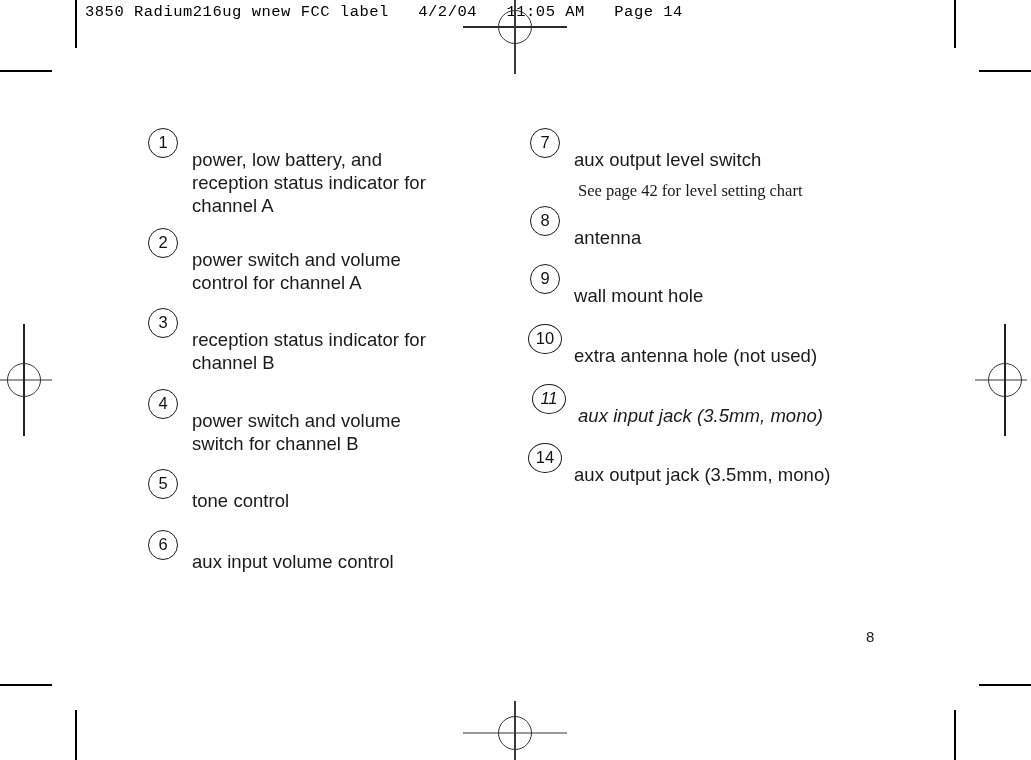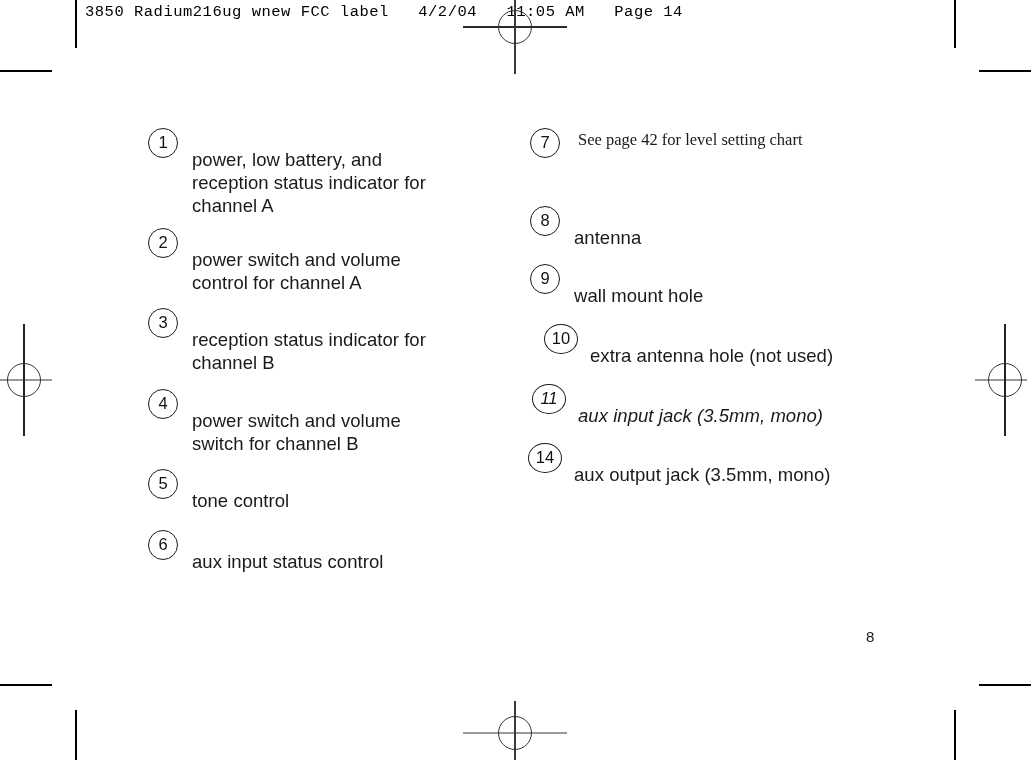--- a/index.html
+++ b/index.html
@@ -131,21 +131,21 @@
     color: #1a1a1a;
     letter-spacing: 0.05px;
     margin-top: 20px;
   }
   .callout .sublabel {
     font-family: "Liberation Serif", "DejaVu Serif", serif;
     font-size: 16.5px;
     line-height: 21px;
     color: #1a1a1a;
     padding-left: 4px;
-    margin-top: 1px;
+    margin-top: 9px;
   }
 
   
   .folio {
     position: absolute;
     left: 866px;
     top: 628px;
     font-size: 15px;
     color: #1a1a1a;
   }
@@ -214,45 +214,46 @@
       </div>
       <div class="callout" style="position: absolute; top: 341px; left: 0px; width: 100%;">
         <div class="badge">5</div>
         <div class="body">
           <div class="label">tone control</div>
         </div>
       </div>
       <div class="callout" style="position: absolute; top: 402px; left: 0px; width: 100%;">
         <div class="badge">6</div>
         <div class="body">
-          <div class="label">aux input status control</div>
+          <div class="label">aux input volume control</div>
         </div>
       </div>
     </div>
 
   <div class="column col-right" id="col-right">
       <div class="callout" style="position: absolute; top: 0px; left: 0px; width: 100%;">
         <div class="badge">7</div>
         <div class="body">
+          <div class="label">aux output level switch</div>
           <div class="sublabel">See page 42 for level setting chart</div>
         </div>
       </div>
       <div class="callout" style="position: absolute; top: 78px; left: 0px; width: 100%;">
         <div class="badge">8</div>
         <div class="body">
           <div class="label">antenna</div>
         </div>
       </div>
       <div class="callout" style="position: absolute; top: 136px; left: 0px; width: 100%;">
         <div class="badge">9</div>
         <div class="body">
           <div class="label">wall mount hole</div>
         </div>
       </div>
-      <div class="callout wide" style="position: absolute; top: 196px; left: 16px; width: 100%;">
+      <div class="callout wide" style="position: absolute; top: 196px; left: 0px; width: 100%;">
         <div class="badge">10</div>
         <div class="body">
           <div class="label">extra antenna hole (not used)</div>
         </div>
       </div>
       <div class="callout wide" style="position: absolute; top: 256px; left: 4px; width: 100%; font-style: italic;">
         <div class="badge">11</div>
         <div class="body">
           <div class="label">aux input jack (3.5mm, mono)</div>
         </div>

